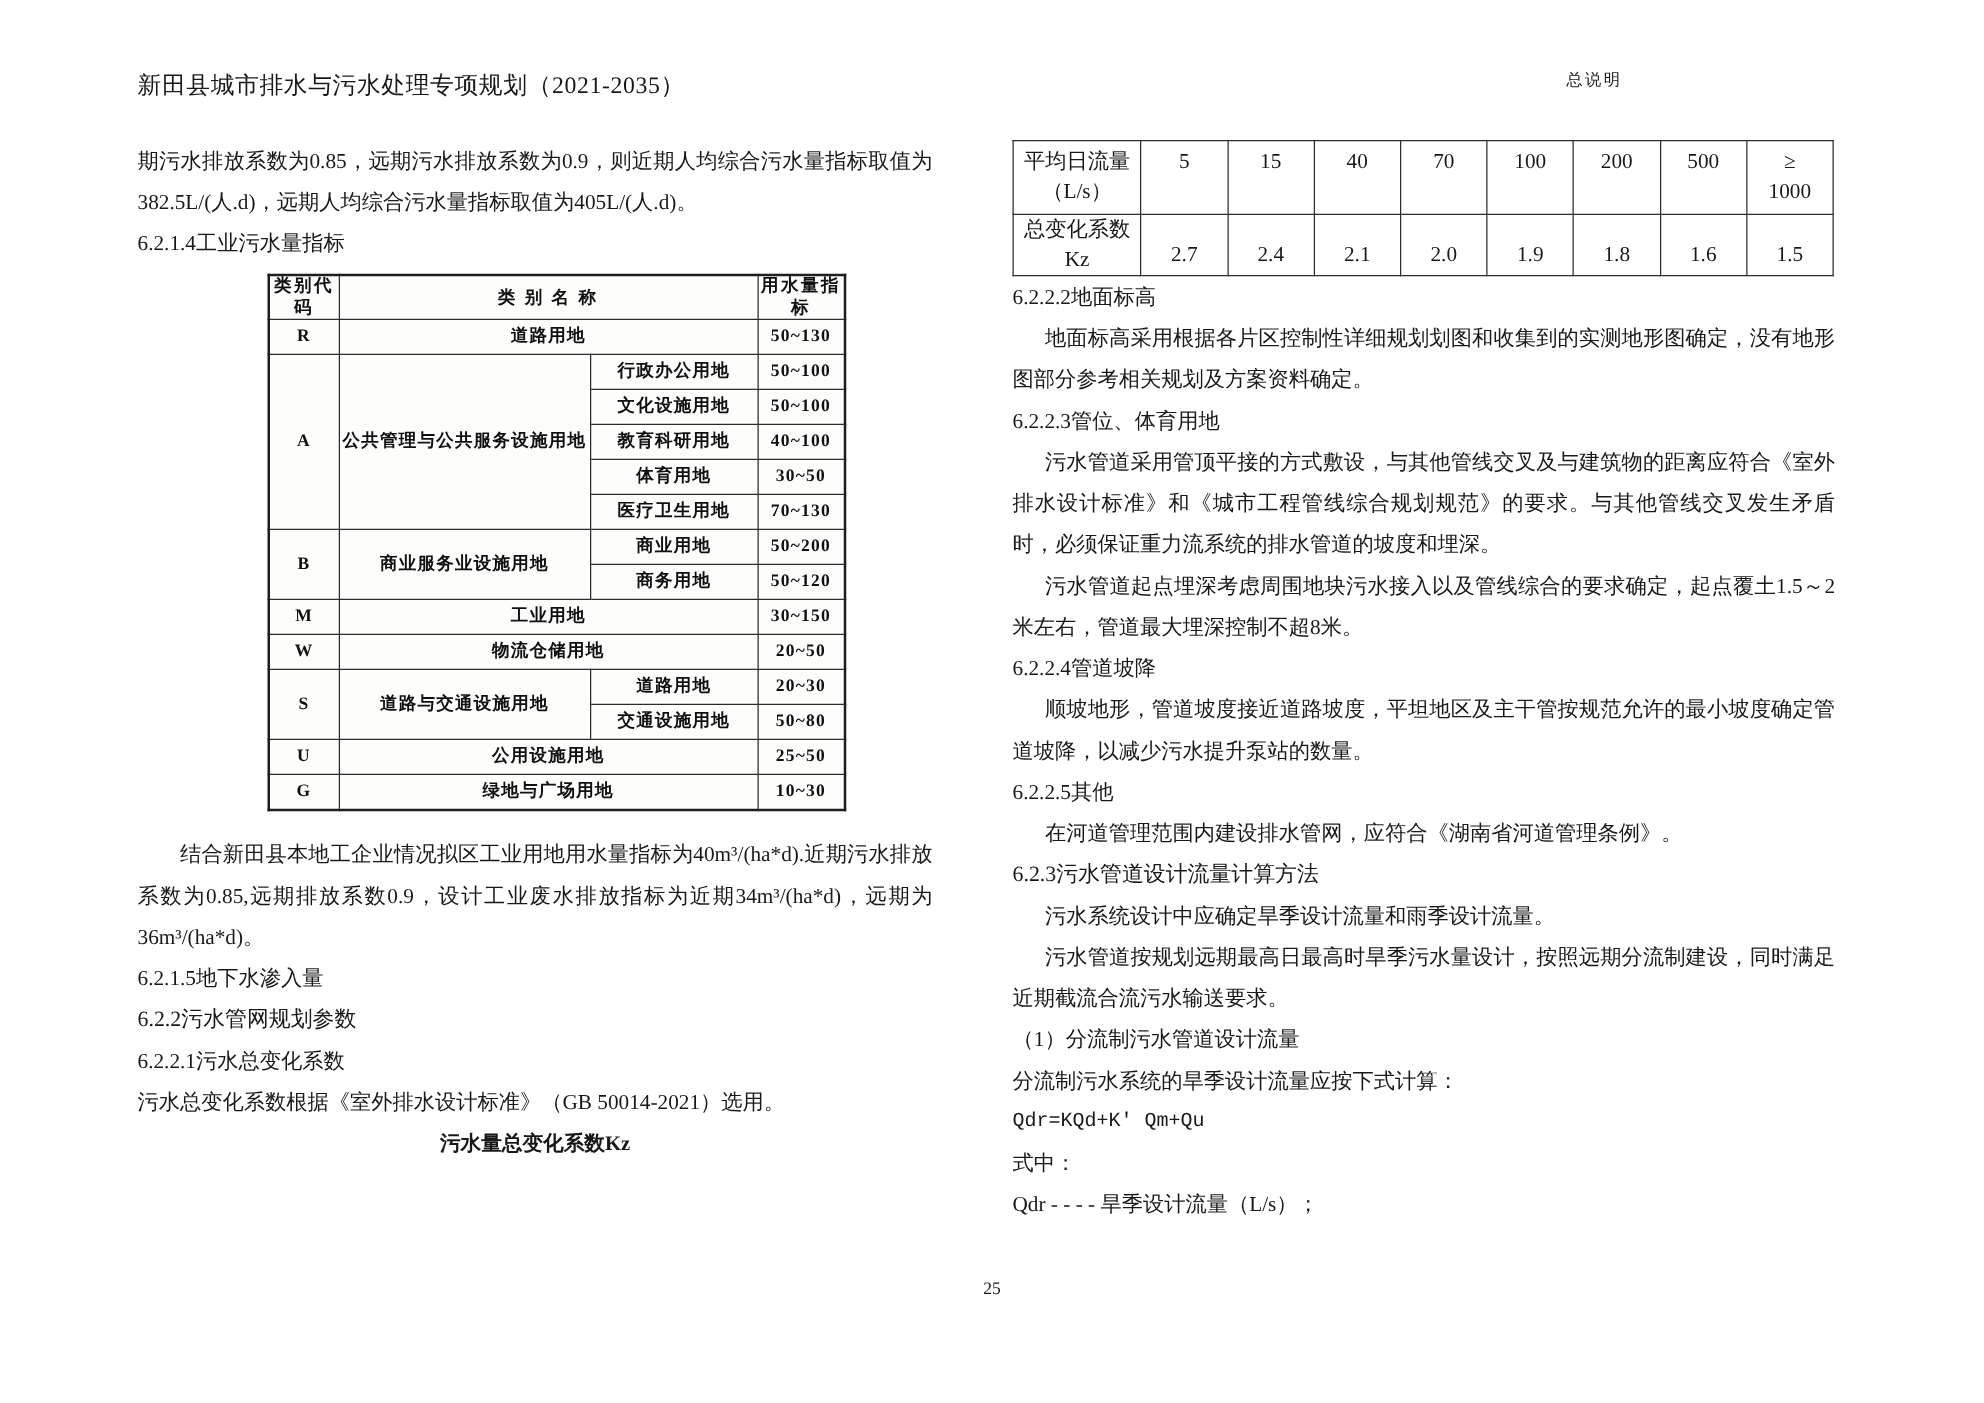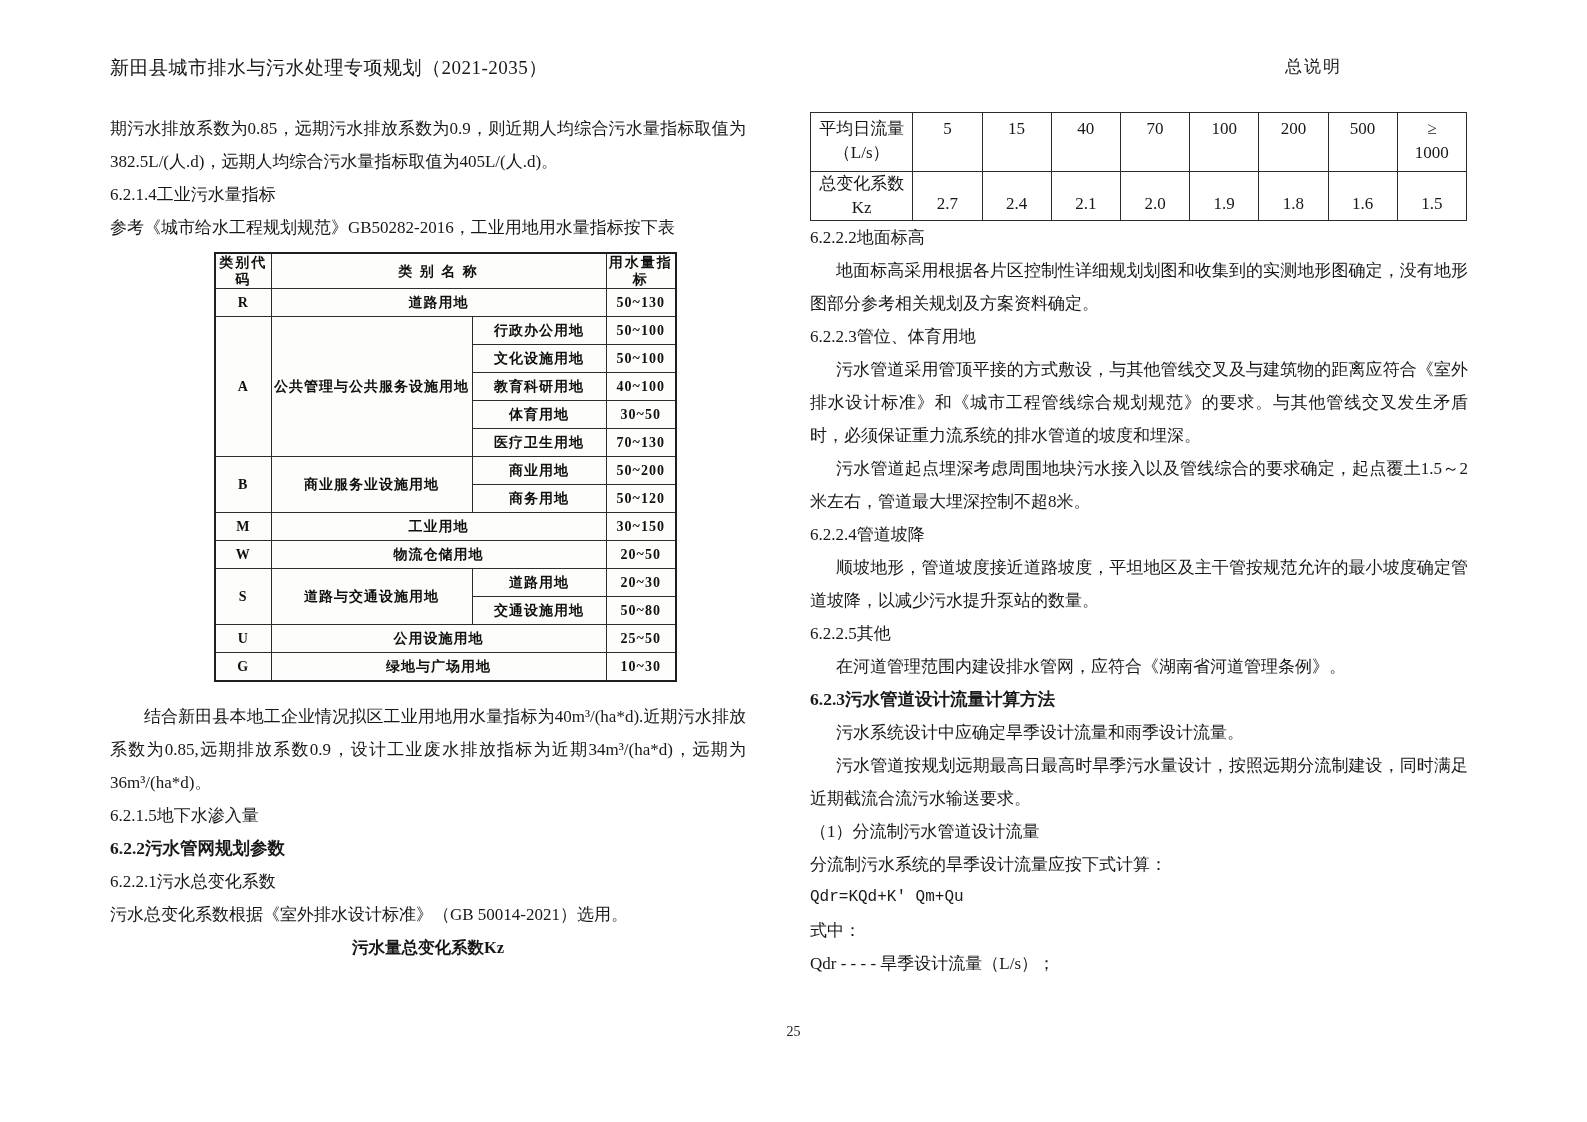--- a/index.html
+++ b/index.html
@@ -2,27 +2,27 @@
 <html><head>
 <meta charset="utf-8">
 <style>
   html,body{margin:0;padding:0;background:#ffffff;}
   .page{
     position:relative;width:1572px;height:1122px;background:#ffffff;overflow:hidden;
     font-family:"Liberation Serif","DejaVu Serif",serif;color:#181818;
   }
   
   .hdr-left{position:absolute;left:110px;top:55px;font-size:19px;letter-spacing:.5px;}
-  .hdr-right{position:absolute;left:1253px;top:55px;font-size:17px;letter-spacing:2px;margin-left:32px;}
+  .hdr-right{position:absolute;left:1253px;top:55px;font-size:13px;letter-spacing:2px;}
   
   .col{position:absolute;top:112px;font-size:17px;line-height:33px;text-align:justify;}
   .col-left{left:110px;width:636px;}
   .col-right{left:810px;width:658px;}
   .col p,.col div.blk{margin:0;}
-  .bold{font-weight:bold;}
+  .bold{font-weight:normal;}
   
   .h-left{margin-left:32px;}
   .p-ref{margin-left:58px;text-align:left;}
   .ind2{text-indent:34px;}
   .caption{ text-align:center;font-weight:bold;font-size:16.5px;margin-top:10px;}
   .mt622{margin-top:18px;font-size:17.5px;}
   .mt6221{margin-top:12px;}
   .mtkz{margin-top:16px;}
   
   .lu-table{
@@ -67,21 +67,20 @@
 <body>
 
 <div class="page">
 
   <div class="hdr-left">新田县城市排水与污水处理专项规划（2021-2035）</div>
   <div class="hdr-right">总说明</div>
 
   <div class="col col-left">
     <p>期污水排放系数为0.85，远期污水排放系数为0.9，则近期人均综合污水量指标取值为382.5L/(人.d)，远期人均综合污水量指标取值为405L/(人.d)。</p>
     <p class="h-left">6.2.1.4工业污水量指标</p>
-    <p class="p-ref">参考《城市给水工程规划规范》GB50282-2016，工业用地用水量指标按下表</p>
 
     <table class="lu-table">
       <colgroup>
           <col style="width:56px">
           <col style="width:201px">
           <col style="width:134px">
           <col style="width:70px">
         </colgroup>
       <tbody>
           <tr class="lu-head">

